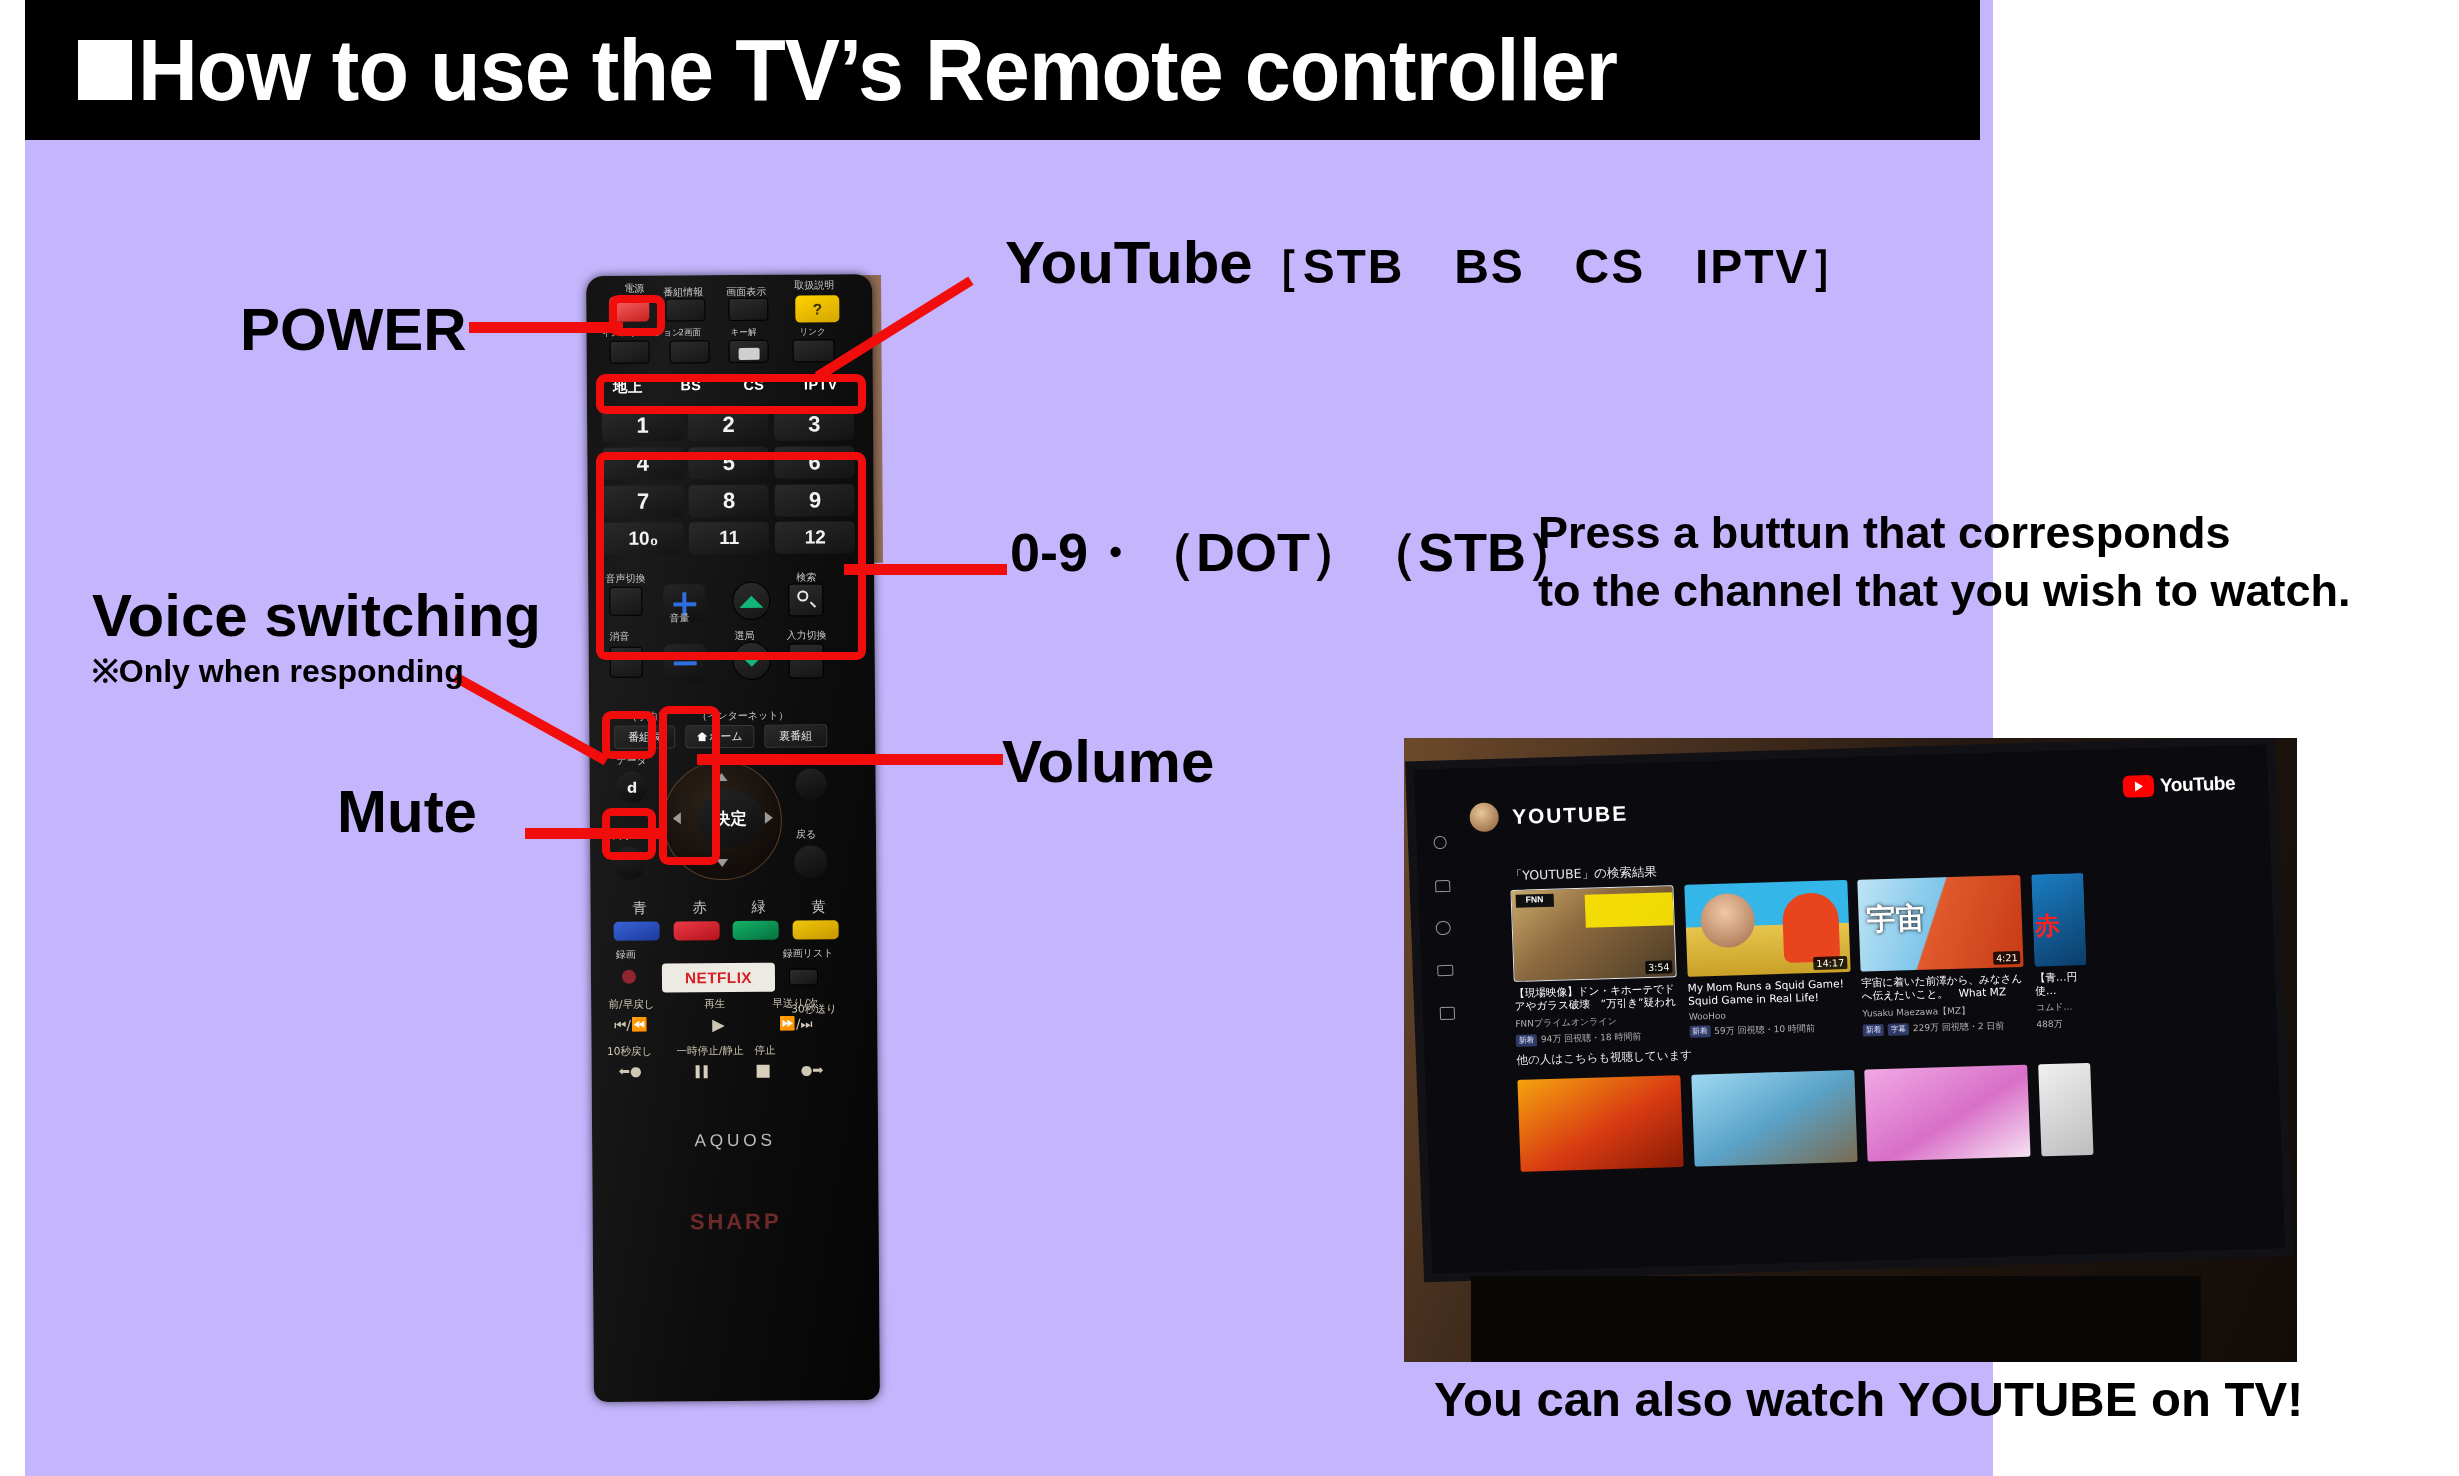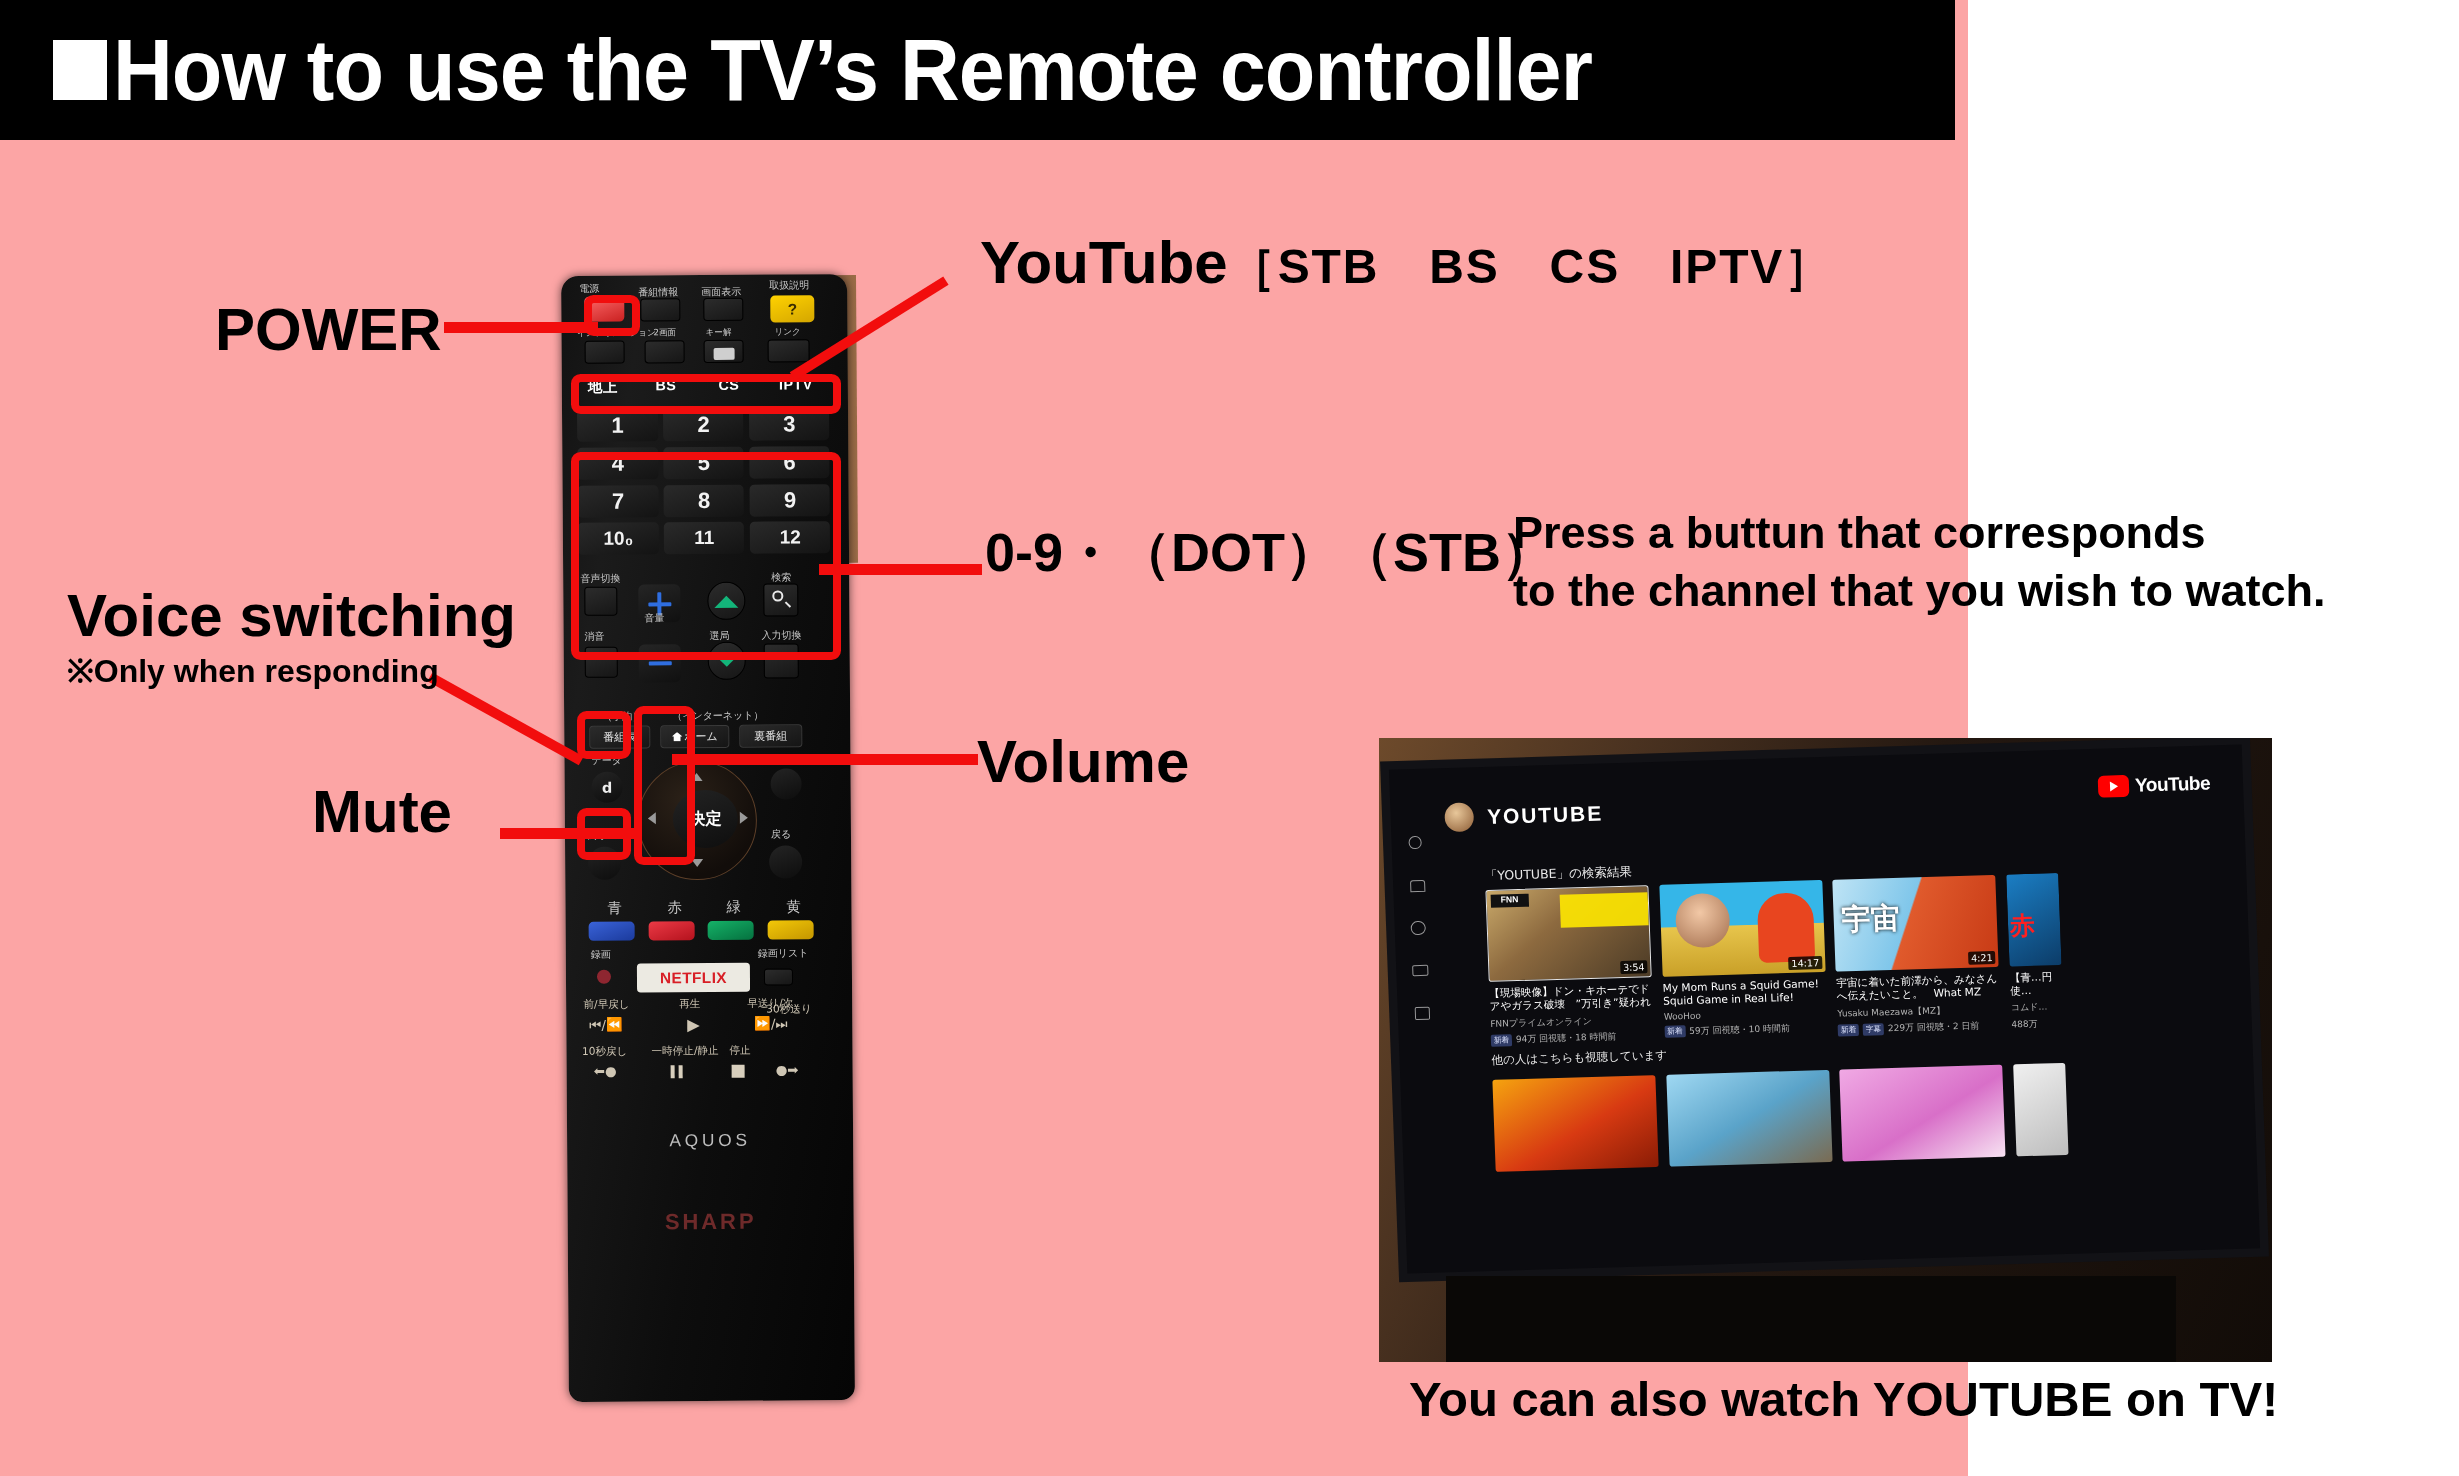--- a/index.html
+++ b/index.html
@@ -2,21 +2,21 @@
 <html><head>
 <meta charset="utf-8">
 <style>
   * { box-sizing: border-box; margin: 0; padding: 0; }
   html, body {
     width: 2459px; height: 1477px;
     background: #ffffff;
     font-family: "Liberation Sans", sans-serif;
     overflow: hidden;
   }
-  #page { position: relative; width: 1968px; height: 1477px; background: #fca5a5; }
+  #page { position: relative; width: 1968px; height: 1477px; background: #c4b5fd; margin-left: 25px; }
 
   
   .title-banner {
     position: absolute; left: 0; top: 0; width: 1955px; height: 140px;
     background: #000; display: flex; align-items: center; padding-left: 53px;
   }
   .title-square {
     width: 54px; height: 60px; background: #fff; margin-right: 5.8px; flex: 0 0 auto;
   }
   .title-text {
@@ -219,21 +219,21 @@
 <div id="page">
 
   <div class="title-banner">
     <div class="title-square"></div>
     <div class="title-text">How to use the TV’s Remote controller</div>
   </div>
 
   <div class="remote-wall"></div>
   <div class="remote">
 
-    <div class="t-lbl" style="left:18px; top:5.8px;">電源</div>
+    <div class="t-lbl" style="left:38px; top:5.8px;">電源</div>
     <div class="t-lbl" style="left:77px; top:9.6px;">番組情報</div>
     <div class="t-lbl" style="left:140px;top:9.6px;">画面表示</div>
     <div class="t-lbl" style="left:208px;top:3.8px;">取扱説明</div>
 
     <div class="power-btn" style="left:23px; top:21px; width:40px; height:25px;"></div>
     <div class="btn" style="left:79px; top:23px; width:40px; height:23px;"></div>
     <div class="btn" style="left:142px;top:23px; width:40px; height:23px;"></div>
     <div class="help-btn" style="left:209px;top:21px; width:44px; height:27px;">?</div>
 
     <div class="t-lbl" style="left:15.4px; top:52px; font-size:8.6px;">インフォメーション</div>

